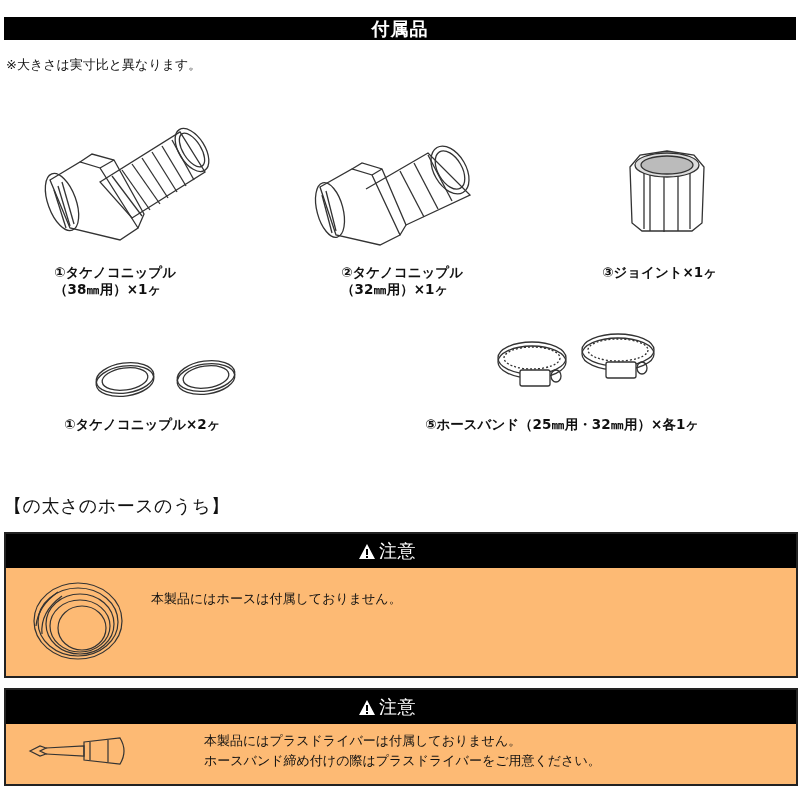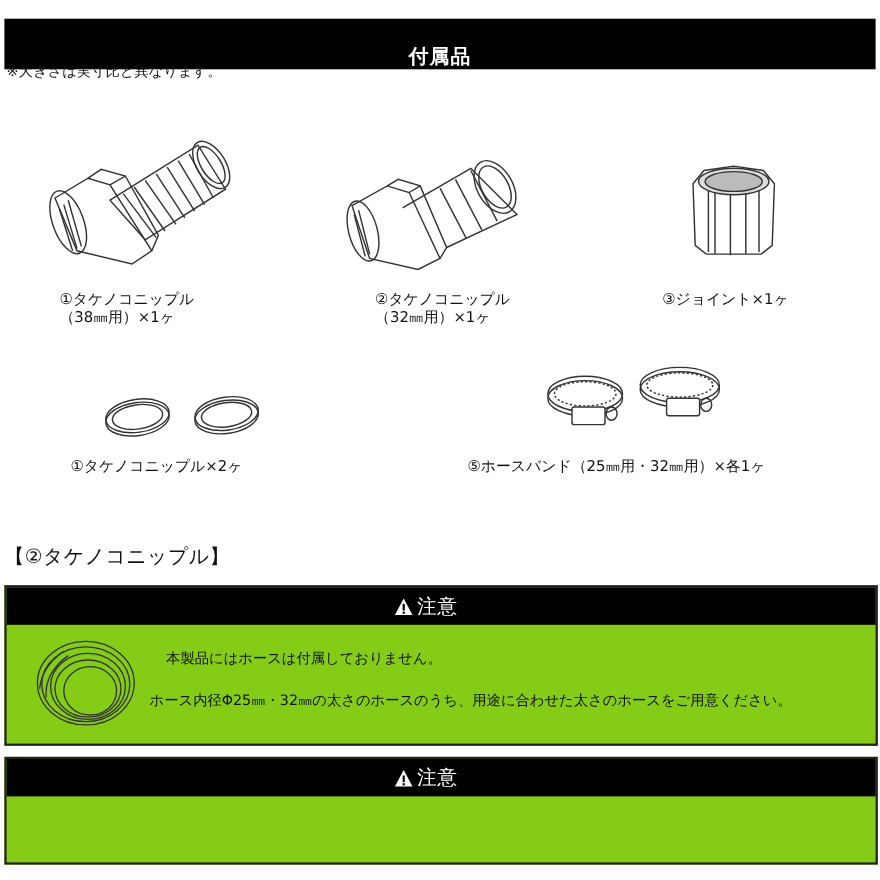--- a/index.html
+++ b/index.html
@@ -1,22 +1,22 @@
 <!DOCTYPE html>
 <html><head>
 <meta charset="utf-8">
 <style>
   html, body { margin:0; padding:0; background:#fff; }
   body { width:800px; height:800px; position:relative; overflow:hidden; font-family:"DejaVu Sans", "Liberation Sans", sans-serif; color:#111; }
   .abs { position:absolute; }
-  .header-bar { left:4px; top:17px; width:792px; height:46px; background:#000; color:#fff; font-size:18px; font-weight:bold; display:flex; align-items:flex-end; justify-content:center; letter-spacing:1px; }
+  .header-bar { left:4px; top:17px; width:792px; height:23px; background:#000; color:#fff; font-size:18px; font-weight:bold; display:flex; align-items:center; justify-content:center; letter-spacing:1px; }
   .note { left:6px; top:56px; font-size:13px; }
-  .item-label { font-size:13.5px; line-height:17px; white-space:nowrap; }
+  .item-label { font-size:13.5px; line-height:17px; white-space:nowrap;font-weight:bold; }
   .section-title { left:4px; top:494px; font-size:18px; letter-spacing:0.5px; }
-  .box { left:4px; width:790px; border:2px solid #222; background:#84cc16; }
+  .box { left:4px; width:790px; border:2px solid #222; background:#fdba74; }
   .box-head { background:#000; color:#fff; height:34px; display:flex; align-items:center; justify-content:center; font-size:18px; letter-spacing:0.5px; }
   .box-head .warn { display:inline-flex; align-items:center; margin-right:28px; }
   .box-head .tri { width:18px; height:17px; margin-right:3px; }
   .box-body { position:relative; }
   .body-text { position:absolute; font-size:13px; white-space:nowrap; }
   svg { display:block; }
 </style>
 </head>
 <body>
 
@@ -115,21 +115,21 @@
     <ellipse cx="124" cy="20" rx="36" ry="16"></ellipse>
     <ellipse cx="124" cy="20" rx="30" ry="11" stroke-dasharray="2 2"></ellipse>
     <rect x="112" y="32" width="30" height="16" rx="2" fill="#fff"></rect>
     <ellipse cx="148" cy="38" rx="5" ry="6"></ellipse>
   </svg>
 </div>
 <div class="abs item-label" style="left:425px; top:416px;">
   <div>⑤ホースバンド（25㎜用・32㎜用）×各1ヶ</div>
 </div>
 
-<div class="abs section-title">【②タケノコニップル】</div>
+<div class="abs section-title">【の太さのホースのうち】</div>
 
 <div class="abs box" style="top:532px; height:142px;">
   <div class="box-head">
     <span class="warn">
       <svg class="tri" viewBox="0 0 18 17">
         <path d="M9 1 L17 16 L1 16 Z" fill="#fff"></path>
         <rect x="8" y="6" width="2" height="6" fill="#000"></rect>
         <rect x="8" y="13" width="2" height="2" fill="#000"></rect>
       </svg>
       <span>注意</span>
@@ -141,28 +141,40 @@
         <ellipse cx="50" cy="45" rx="44" ry="38"></ellipse>
         <ellipse cx="50" cy="46" rx="40" ry="34"></ellipse>
         <ellipse cx="52" cy="48" rx="34" ry="30"></ellipse>
         <ellipse cx="52" cy="50" rx="30" ry="26"></ellipse>
         <ellipse cx="54" cy="52" rx="24" ry="22"></ellipse>
         <path d="M8 50 Q10 30 30 16"></path>
         <path d="M14 58 Q12 36 34 20"></path>
       </svg>
     </div>
     <div class="body-text" style="left:130px; top:22px;margin-left:15px;">本製品にはホースは付属しておりません。</div>
-    <div class="body-text" style="left:130px; top:60px;">ホース内径Φ25㎜・32㎜の太さのホースのうち、用途に合わせた太さのホースをご用意ください。</div>
   </div>
 </div>
 
 <div class="abs box" style="top:688px; height:94px;">
   <div class="box-head">
     <span class="warn">
       <svg class="tri" viewBox="0 0 18 17">
         <path d="M9 1 L17 16 L1 16 Z" fill="#fff"></path>
         <rect x="8" y="6" width="2" height="6" fill="#000"></rect>
         <rect x="8" y="13" width="2" height="2" fill="#000"></rect>
       </svg>
       <span>注意</span>
     </span>
   </div>
+  <div class="box-body" style="height:56px;">
+    <div class="abs" style="left:22px; top:10px;">
+      <svg width="100" height="34" viewBox="0 0 100 34" fill="none" stroke="#333" stroke-width="1.2">
+        <path d="M2 17 L12 12 L18 14 L12 17 L18 20 L12 22 Z"></path>
+        <path d="M18 14 L56 12 L56 22 L18 20"></path>
+        <path d="M56 8 L92 4 Q100 17 92 30 L56 26 Z"></path>
+        <path d="M62 8 L62 26"></path>
+          <path d="M80 6 L80 28"></path>
+      </svg>
+    </div>
+    <div class="body-text" style="left:198px; top:8px;">本製品にはプラスドライバーは付属しておりません。</div>
+    <div class="body-text" style="left:198px; top:28px;">ホースバンド締め付けの際はプラスドライバーをご用意ください。</div>
+  </div>
 </div>
 
 </body></html>

